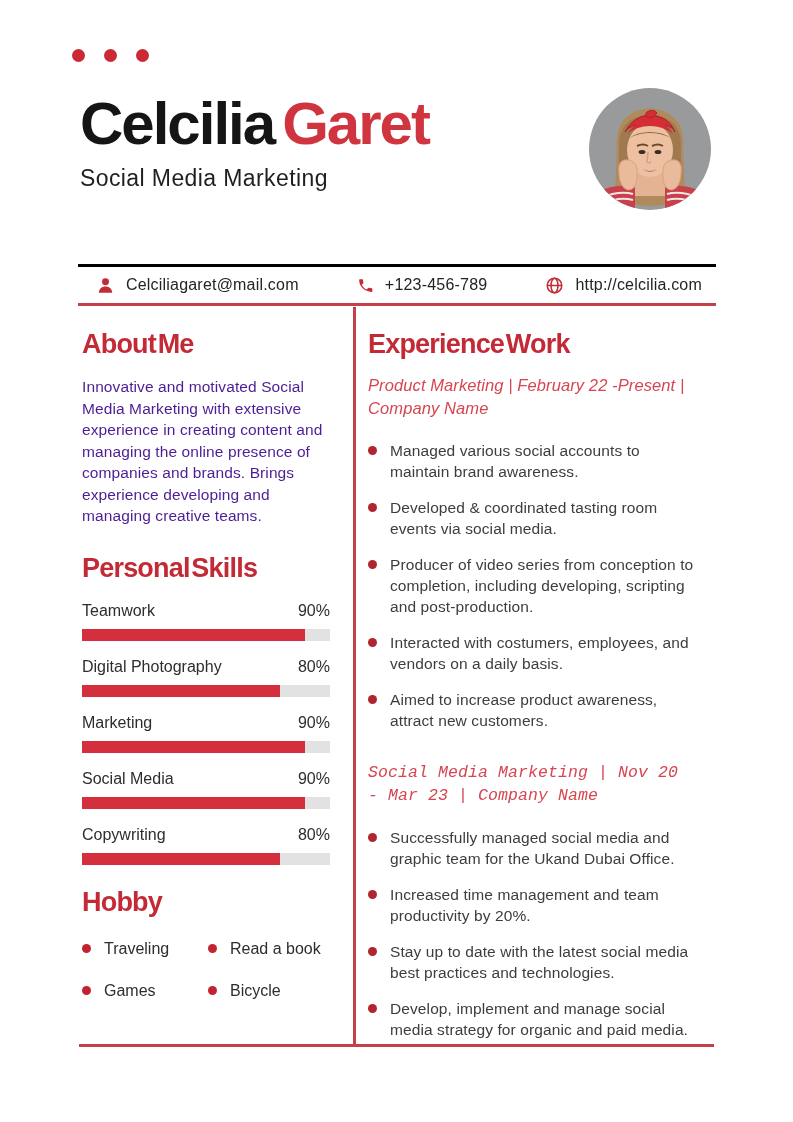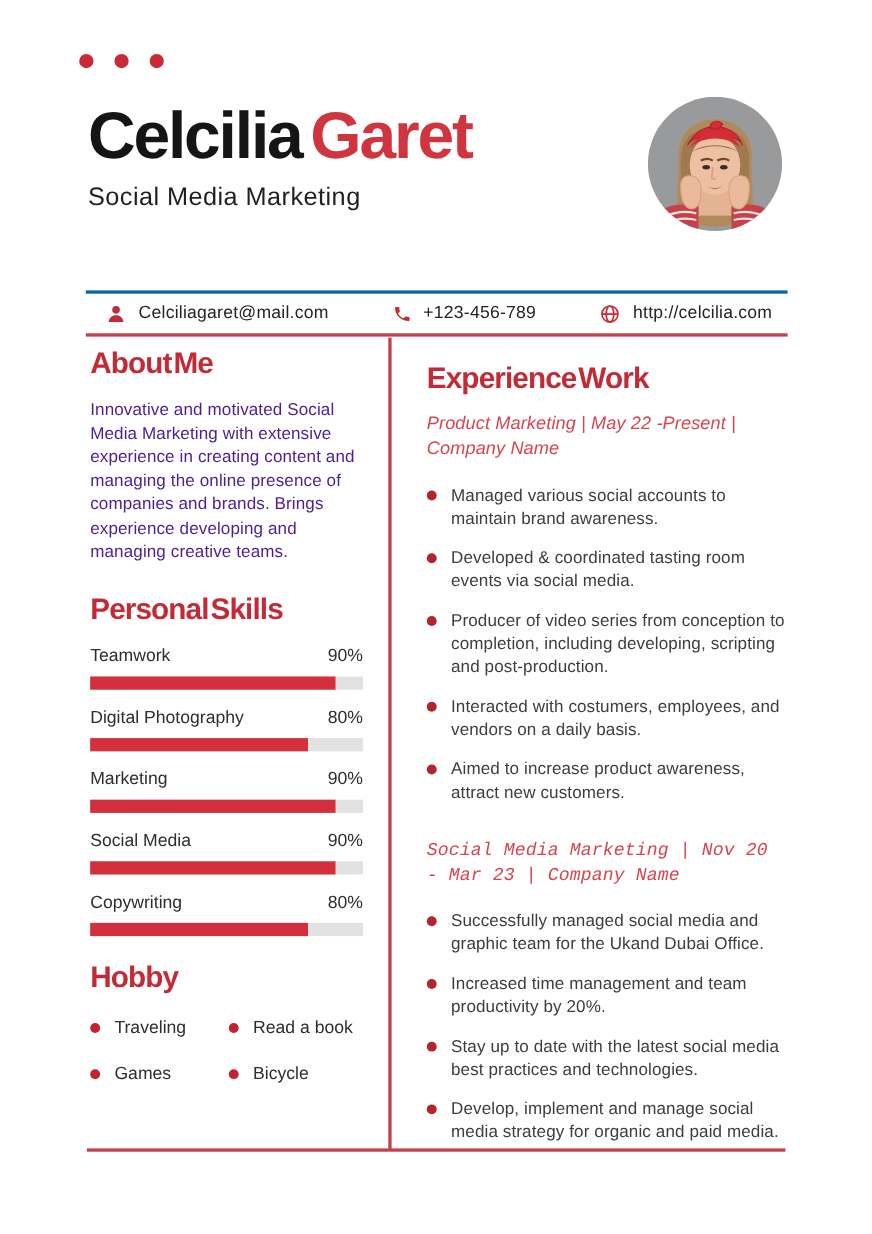--- a/index.html
+++ b/index.html
@@ -21,40 +21,40 @@
   }
   .name .last { color:#d0343f; margin-left:8px; }
   .subtitle { margin-top:8px; font-size:23px; color:#1f1f1f; letter-spacing:0.4px; }
 
   .photo-wrap { position:absolute; left:589px; top:85px; width:122px; height:122px; }
   .photo-wrap svg { display:block; }
 
   
   .contact {
     position:absolute; left:78px; top:261px; width:638px; height:42px;
-    border-top:3px solid #0369a1; border-bottom:3px solid #c4414b;
+    border-top:3px solid #000000; border-bottom:3px solid #c4414b;
     display:flex; align-items:center; justify-content:space-between;
     padding:0 14px 0 18px;
   }
   .contact-item { display:flex; align-items:center; gap:11px; }
   .contact-item .txt { font-size:16px; color:#242424; letter-spacing:0.2px; }
   .cicon { display:flex; align-items:center; }
 
   
   .divider-v { position:absolute; left:353px; top:304px; width:3px; height:739px; background:#c4414b; }
   .footer-line { position:absolute; left:79px; top:1041px; width:635px; height:3px; background:#c4414b; }
 
   
   .h2 {
     font-size:27px; font-weight:bold; color:#c32a36;
     letter-spacing:-0.8px; word-spacing:-5px;
   }
 
   
-  .left-col { position:absolute; left:82px; top:312px; width:248px; }
+  .left-col { position:absolute; left:82px; top:326px; width:248px; }
   .about-text {
     margin-top:16px; font-size:15.5px; line-height:21.5px; color:#4c1d95;
     letter-spacing:0.1px;
   }
   .skills-title { margin-top:26px; }
   .skills { margin-top:18px; }
   .skill { margin-bottom:17px; }
   .skill-row { display:flex; justify-content:space-between; align-items:baseline; margin-bottom:9px; }
   .skill-row .lbl { font-size:16px; color:#2d2d2d; }
   .skill-row .pct { font-size:16px; color:#2d2d2d; }
@@ -63,21 +63,21 @@
 
   .hobby-title { margin-top:22px; }
   .hobby-grid {
     margin-top:22px; display:grid; grid-template-columns:118px 1fr;
     row-gap:24px; column-gap:8px;
   }
   .hobby-item { display:flex; align-items:center; gap:13px; font-size:16px; color:#2d2d2d; }
   .dot { width:9px; height:9px; border-radius:50%; background:#c2232f; flex:0 0 auto; }
 
   
-  .right-col { position:absolute; left:388px; top:326px; width:330px; }
+  .right-col { position:absolute; left:368px; top:326px; width:330px; }
   .job-title {
     font-style:italic; color:#d64550; font-size:16.5px; line-height:23px;
     margin-top:14px; margin-bottom:20px; letter-spacing:0.1px;
   }
   .job2 .job-title { margin-top:30px;font-family:Liberation Mono, monospace; }
   ul.bullets { list-style:none; }
   ul.bullets li { display:flex; gap:13px; margin-bottom:15px; }
   ul.bullets .dot { margin-top:6px; background:#b2252f; }
   ul.bullets .btxt { font-size:15.5px; line-height:21px; color:#3d3d3d; letter-spacing:0.1px; }
 </style>
@@ -242,21 +242,21 @@
         <span class="dot"></span>
         <span>Bicycle</span>
       </div>
     </div>
   </div>
 
   <div class="right-col">
     <div class="h2">Experience Work</div>
 
     <div class="job job1">
-      <div class="job-title">Product Marketing | May 22 -Present | Company Name</div>
+      <div class="job-title">Product Marketing | February 22 -Present | Company Name</div>
       <ul class="bullets">
         <li>
             <span class="dot"></span>
             <span class="btxt">Managed various social accounts to maintain brand awareness.</span>
           </li>
         <li>
             <span class="dot"></span>
             <span class="btxt">Developed &amp; coordinated tasting room events via social media.</span>
           </li>
         <li>

